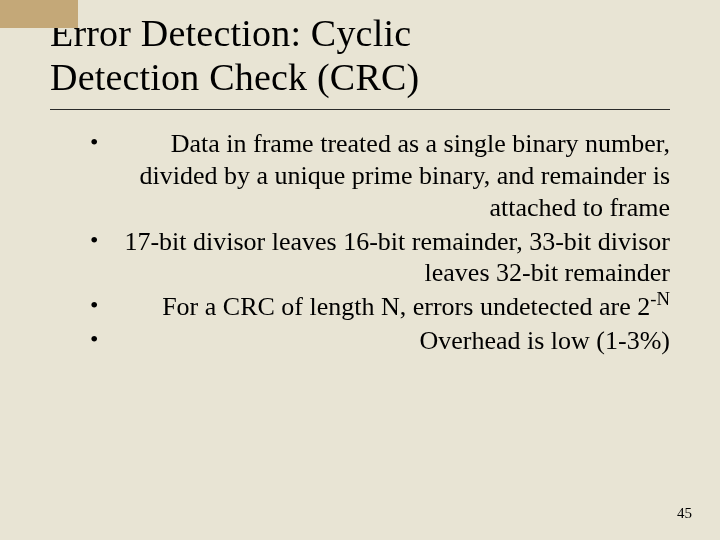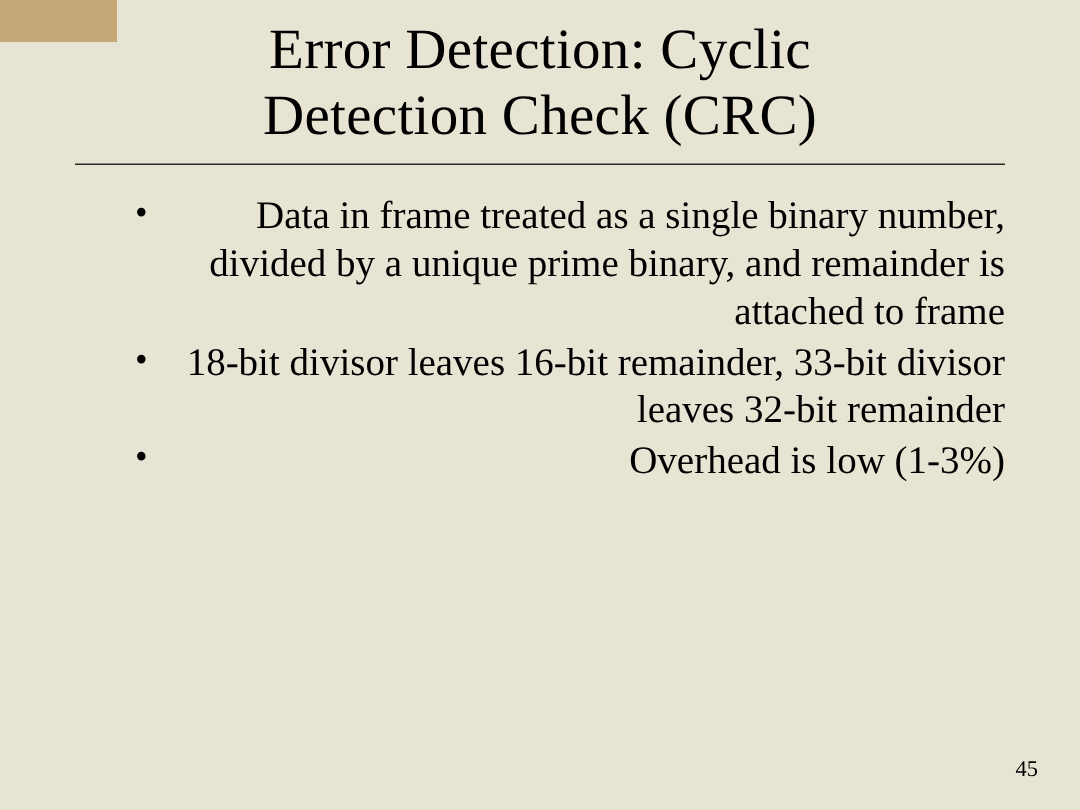--- a/index.html
+++ b/index.html
@@ -21,21 +21,21 @@
       top: 0;
       left: 0;
       width: 78px;
       height: 28px;
       background-color: #c4a878;
     }
     .slide-container {
       padding: 12px 50px 0 50px;
     }
     .title {
-      text-align: center;
+      text-align: left;
       font-size: 38px;
       font-weight: normal;
       line-height: 1.15;
       padding-bottom: 10px;
       border-bottom: 1.5px solid #2a2a2a;
       margin-bottom: 18px;
       letter-spacing: 0.2px;
     }
     .bullets {
       list-style: none;
@@ -77,21 +77,24 @@
 <div class="slide-container">
   <h1 class="title">
     <span>Error Detection: Cyclic</span><br>
     <span>Detection Check (CRC)</span>
   </h1>
   <ul class="bullets">
     <li>
       <span>Data in frame treated as a single binary number, divided by a unique prime binary, and remainder is attached to frame</span>
     </li>
     <li>
-      <span>18-bit divisor leaves 16-bit remainder, 33-bit divisor leaves 32-bit remainder</span>
+      <span>17-bit divisor leaves 16-bit remainder, 33-bit divisor leaves 32-bit remainder</span>
+    </li>
+    <li>
+      <span>For a CRC of length N, errors undetected are 2</span><span class="sup">-N</span>
     </li>
     <li>
       <span>Overhead is low (1-3%)</span>
     </li>
   </ul>
 </div>
 
 <div class="page-number">45</div>
 
 </body></html>

